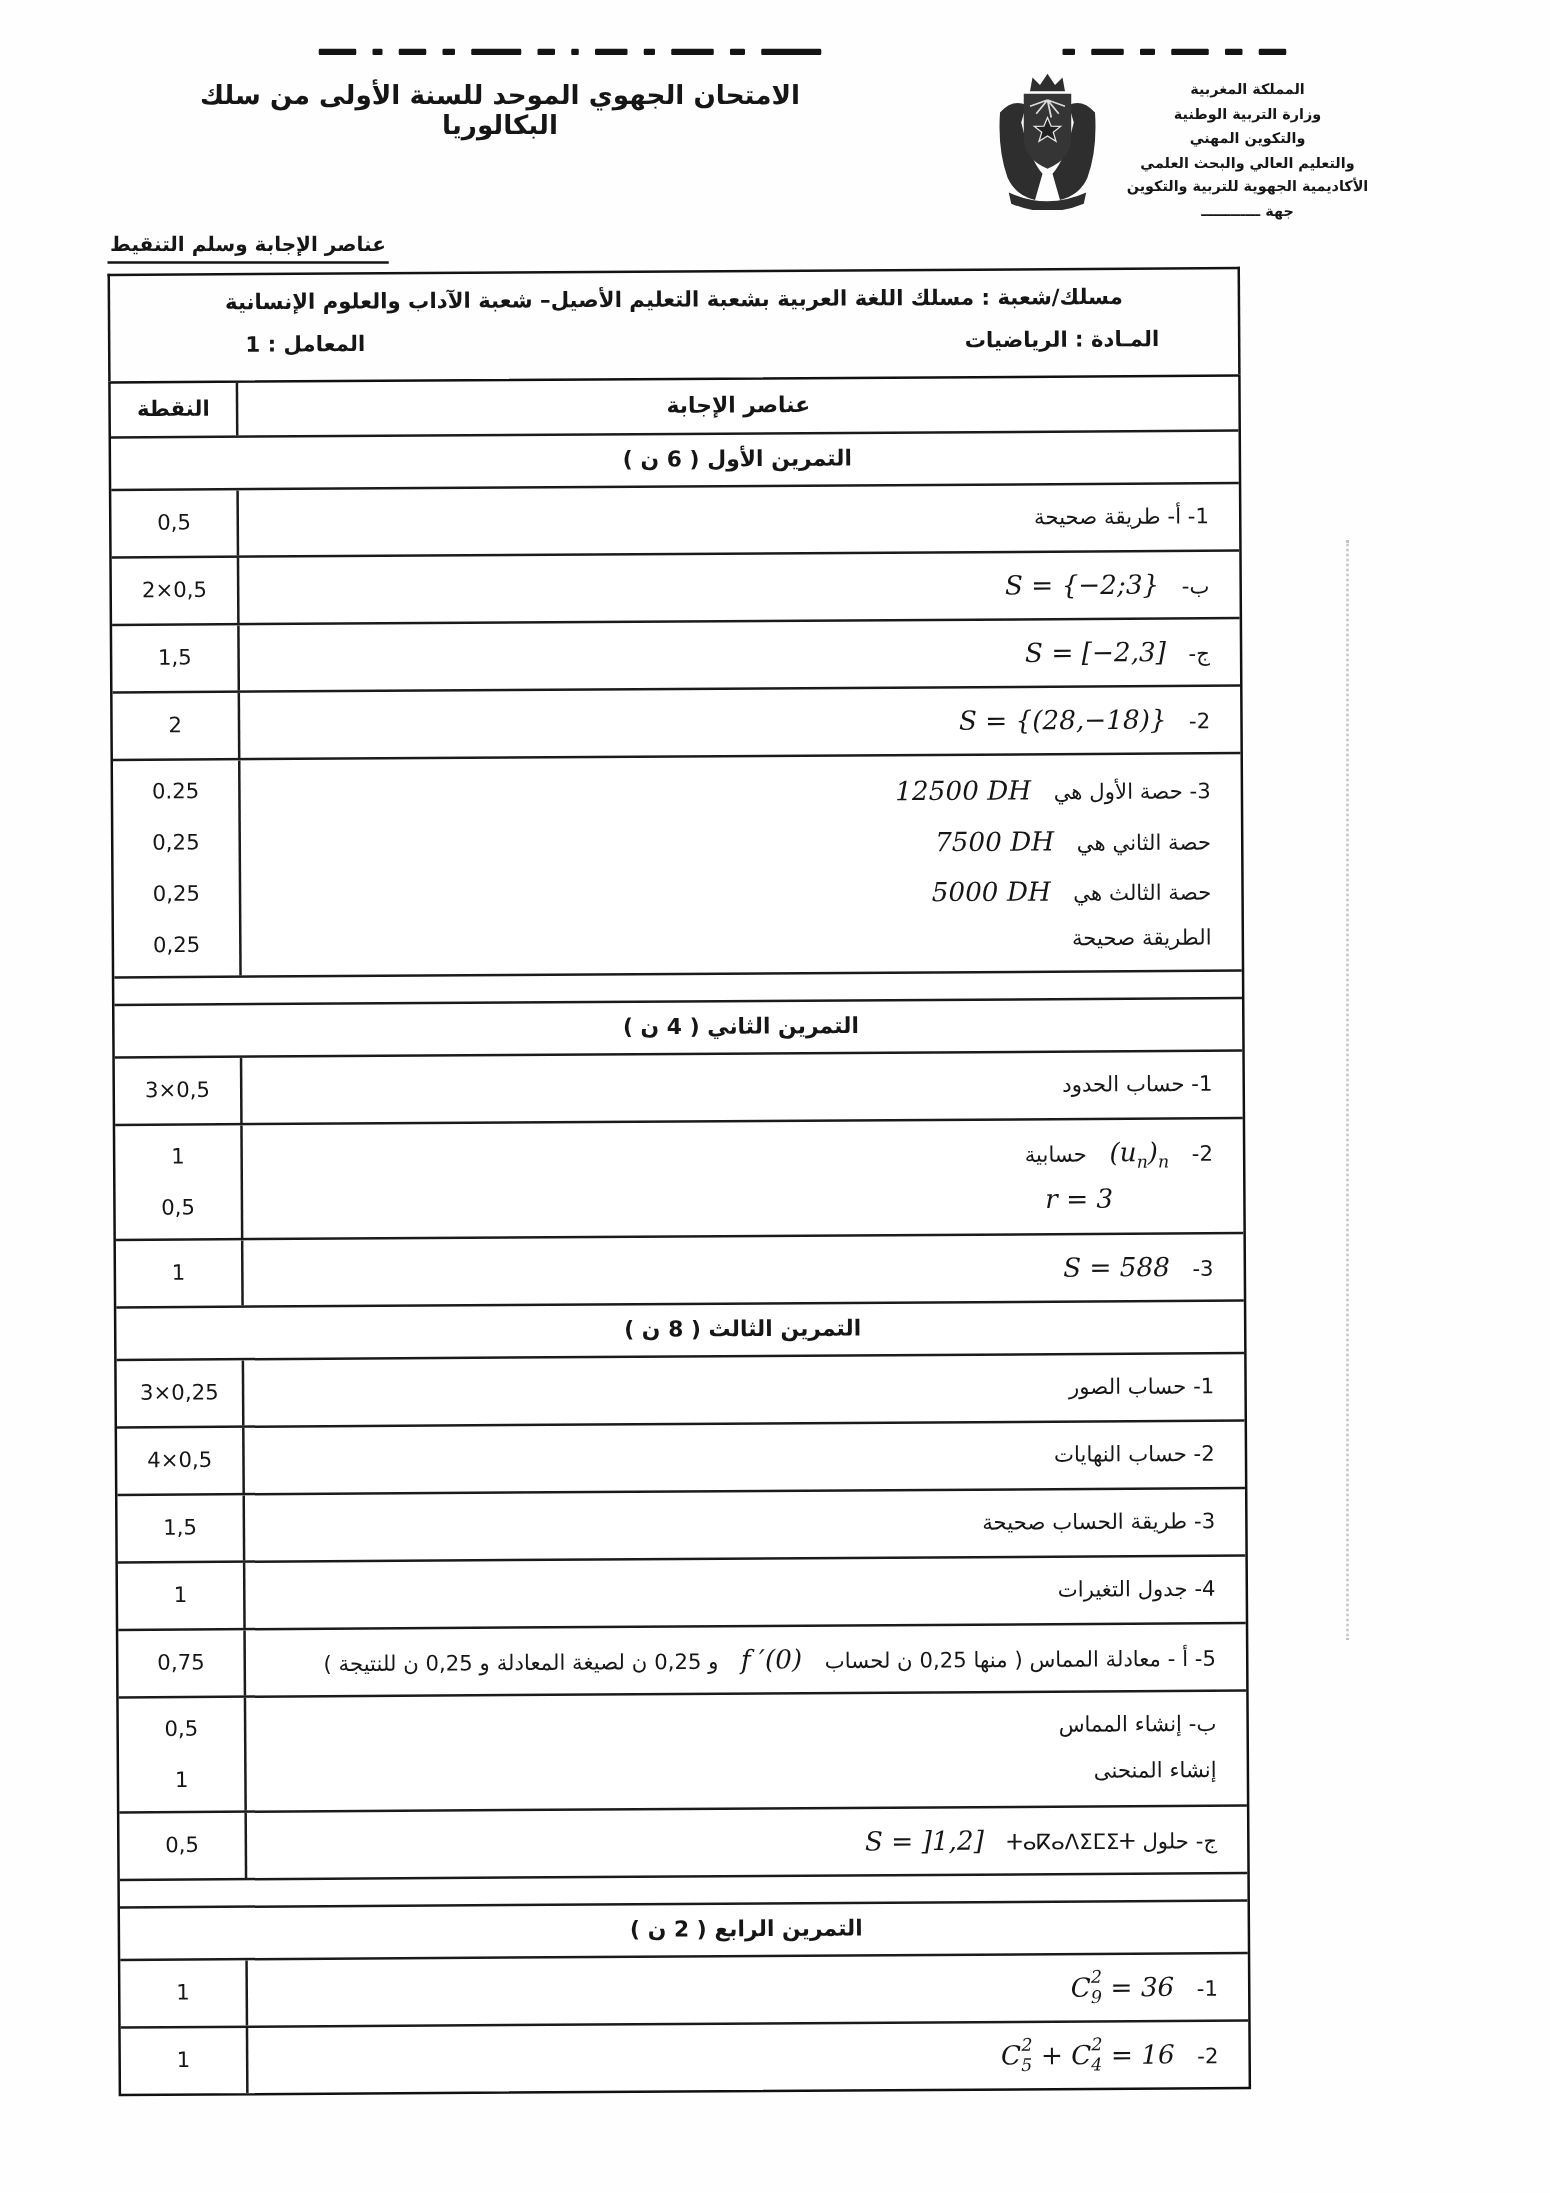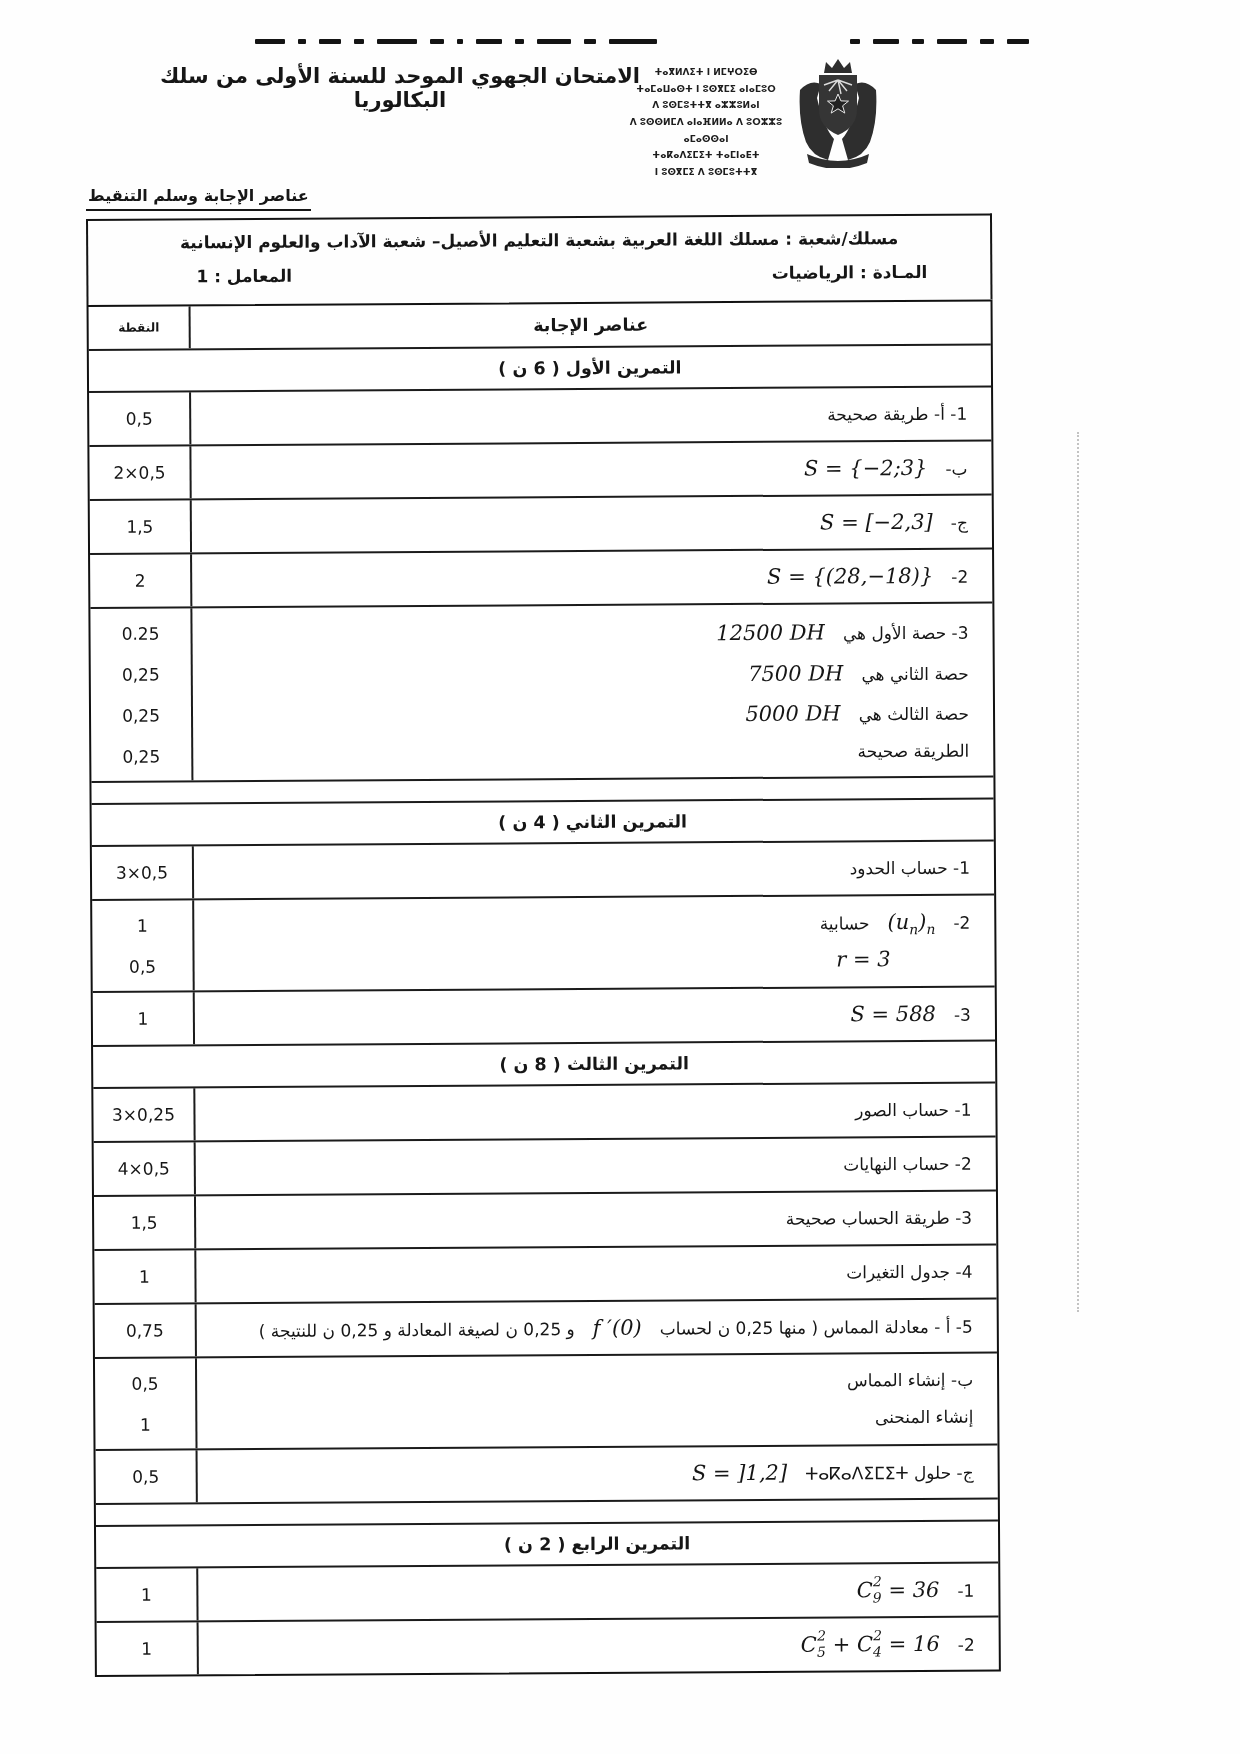--- a/index.html
+++ b/index.html
@@ -34,21 +34,21 @@
   .info-line1{text-align:center;font-weight:700;font-size:17px;padding:4px 0 12px;}
   .info-line2{position:relative;height:34px;font-weight:700;font-size:17px;}
   .info-subject{position:absolute;right:55px;top:2px;margin-left:21px;}
   .info-coeff{position:absolute;left:100px;top:2px;direction:rtl;}
 
   .atable{border:2.5px solid #111;background:#fff;}
   .atable>div+div{border-top:2px solid #1b1b1b;}
 
   .thead{display:flex;min-height:42px;}
   .score-h{width:100px;border-right:2px solid #1b1b1b;display:flex;align-items:center;
-           justify-content:center;font-weight:700;font-size:12px;}
+           justify-content:center;font-weight:700;font-size:17px;}
   .ans-h{flex:1;display:flex;align-items:center;justify-content:center;
          font-weight:700;font-size:17.5px;}
 
   .sec-row{min-height:40px;display:flex;align-items:center;justify-content:center;
            font-weight:700;font-size:17.5px;padding-left:100px;}
   .sec-row span{direction:rtl;unicode-bidi:isolate;}
 
   .spacer{min-height:20px;}
 
   .row{display:flex;min-height:52px;}
@@ -91,43 +91,43 @@
     <i style="width:10px;margin-left:180px"></i>
       <i style="width:26px"></i>
     <i style="width:12px"></i>
       <i style="width:30px"></i>
       <i style="width:14px"></i>
     <i style="width:22px"></i>
   </div>
 
   <div class="exam-title">الامتحان الجهوي الموحد للسنة الأولى من سلك البكالوريا</div>
 
-  <div class="tifinagh" id="tifinagh-block">
-      <div>ⵜⴰⴳⵍⴷⵉⵜ ⵏ ⵍⵎⵖⵔⵉⴱ</div>
-      <div>ⵜⴰⵎⴰⵡⴰⵙⵜ ⵏ ⵓⵙⴳⵎⵉ ⴰⵏⴰⵎⵓⵔ</div>
-      <div>ⴷ ⵓⵙⵎⵓⵜⵜⴳ ⴰⵣⵣⵓⵍⴰⵏ</div>
-      <div>ⴷ ⵓⵙⵙⵍⵎⴷ ⴰⵏⴰⴼⵍⵍⴰ ⴷ ⵓⵔⵣⵣⵓ ⴰⵎⴰⵙⵙⴰⵏ</div>
-      <div>ⵜⴰⴽⴰⴷⵉⵎⵉⵜ ⵜⴰⵎⵏⴰⴹⵜ</div>
-      <div>ⵏ ⵓⵙⴳⵎⵉ ⴷ ⵓⵙⵎⵓⵜⵜⴳ</div>
-    </div>
 
   <div class="emblem">
     <svg viewBox="0 0 92 116" width="92" height="116" xmlns="http://www.w3.org/2000/svg">
       <g fill="#1d1d1d">
         <path d="M34 10 l6 6 6-9 6 9 6-6 2 11 h-28z"></path>
         <path d="M8 38 q10-11 21-6 l-4 14 q7 30 17 41 l-6 21 q-16-4-22-18 q-8-22-6-52z"></path>
         <path d="M84 38 q-10-11-21-6 l4 14 q-7 30-17 41 l6 21 q16-4 22-18 q8-22 6-52z"></path>
         <path d="M27 23 h38 v35 q0 17 -19 25 q-19-8-19-25z" fill="#242424"></path>
         <path d="M46 28 l3 14 m-3-14 l-9 11 m9-11 l9 11 m-9-11 l-14 5 m14-5 l14 5" stroke="#d9d9d9" stroke-width="1.4" fill="none"></path>
         <polygon points="46,42 48.9,48.9 56.5,49.1 50.6,53.8 52.8,61.1 46,56.8 39.2,61.1 41.4,53.8 35.5,49.1 43.1,48.9" fill="#101010" stroke="#e8e8e8" stroke-width="1"></polygon>
         <path d="M15 102 q31 14 62 0 l-2 9 q-29 12 -58 0z"></path>
       </g>
     </svg>
   </div>
 
+  <div class="ministry" id="ministry-block">
+      <div>المملكة المغربية</div>
+      <div>وزارة التربية الوطنية</div>
+      <div>والتكوين المهني</div>
+      <div>والتعليم العالي والبحث العلمي</div>
+      <div>الأكاديمية الجهوية للتربية والتكوين</div>
+      <div>جهة ــــــــــــ</div>
+    </div>
 
   <div class="heading">عناصر الإجابة وسلم التنقيط</div>
 
   <div class="docwrap">
 
     <div class="info-box">
       <div class="info-line1">مسلك/شعبة : مسلك اللغة العربية بشعبة التعليم الأصيل– شعبة الآداب والعلوم الإنسانية</div>
       <div class="info-line2">
         <span class="info-subject">المـادة : الرياضيات</span>
         <span class="info-coeff">المعامل : 1</span>

